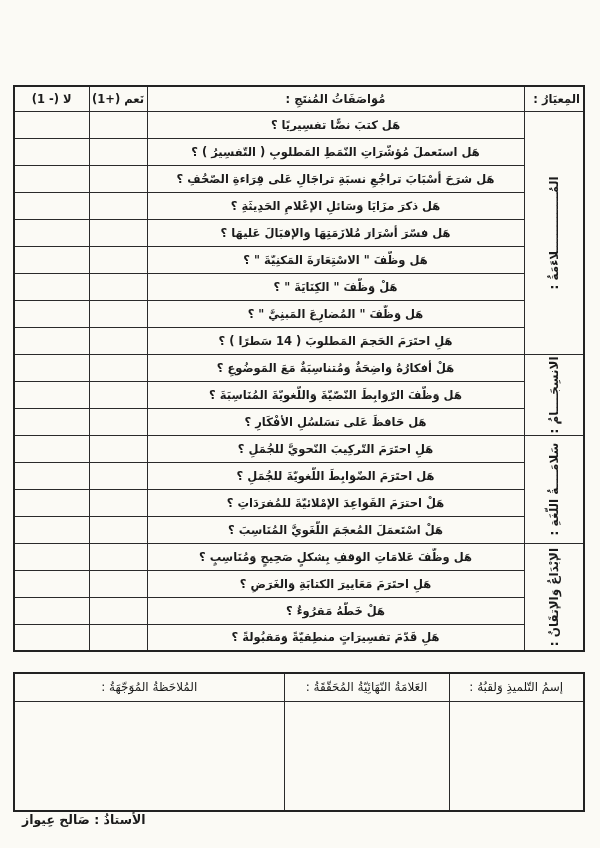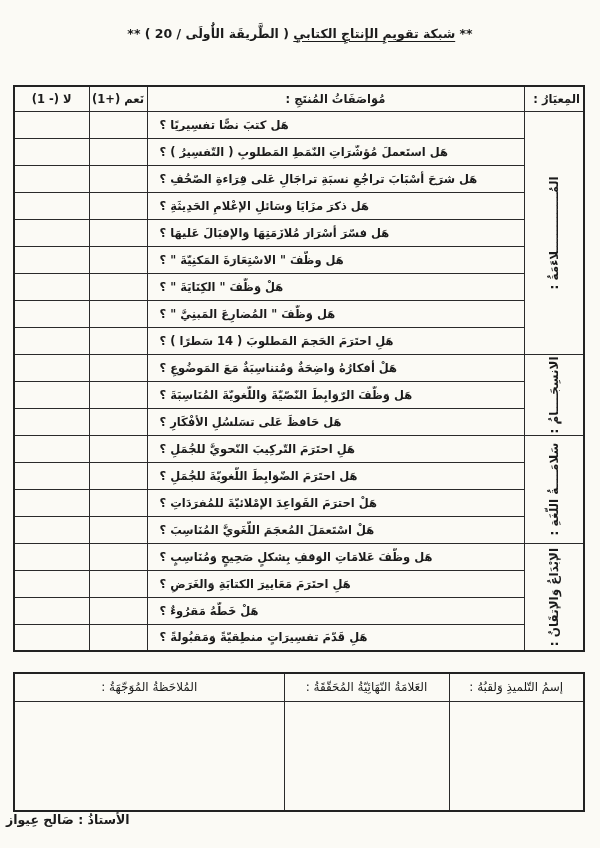--- a/index.html
+++ b/index.html
@@ -39,21 +39,21 @@
 
   .col-criterion { width: 60px; }
   .col-spec      { width: 377px; }
   .col-yes       { width: 58px; }
   .col-no        { width: 75px; }
 
   .hdr-criterion { text-align: right; padding-right: 3px; font-size: 12px; }
   .hdr-spec      { text-align: center; font-size: 12.5px; }
   .hdr-yes, .hdr-no { text-align: center; font-size: 12px; margin-top: 12px; }
 
-  .q-cell { text-align: left; padding: 0 12px; white-space: nowrap; }
+  .q-cell { text-align: center; padding: 0 12px; white-space: nowrap; }
 
   .vcell { position: relative; }
   .vtext {
     position: absolute; left: 50%; top: 50%;
     transform: translate(-50%, -50%) rotate(-90deg);
     white-space: nowrap;
     font-size: 12px; font-weight: bold;
   }
 
   
@@ -68,33 +68,30 @@
     text-align: center; vertical-align: middle;
   }
   .summary-table tr.hdr { height: 28px; }
   .summary-table tr.fill { height: 110px; }
   .col-name   { width: 135px; }
   .col-mark   { width: 165px; }
   .col-remark { width: 270px; }
 
   
   .teacher-signature {
-    position: absolute; top: 812px; left: 6px;
+    position: absolute; top: 812px; left: 22px;
     font-size: 12.5px; font-weight: bold;
     direction: rtl;
   }
 </style>
 </head>
 <body>
 
 <div class="page">
 
-  <div class="doc-title">
-    <span>** </span><span class="u">شبكة تقويمِ الإنتاجِ الكتابيِ</span><span> ( الطَّريقَة الأُولَى / 20 ) **</span>
-  </div>
 
   <table class="main-table">
     <colgroup>
       <col class="col-criterion">
         <col class="col-spec">
         <col class="col-yes">
         <col class="col-no">
     </colgroup>
     <thead>
       <tr>

